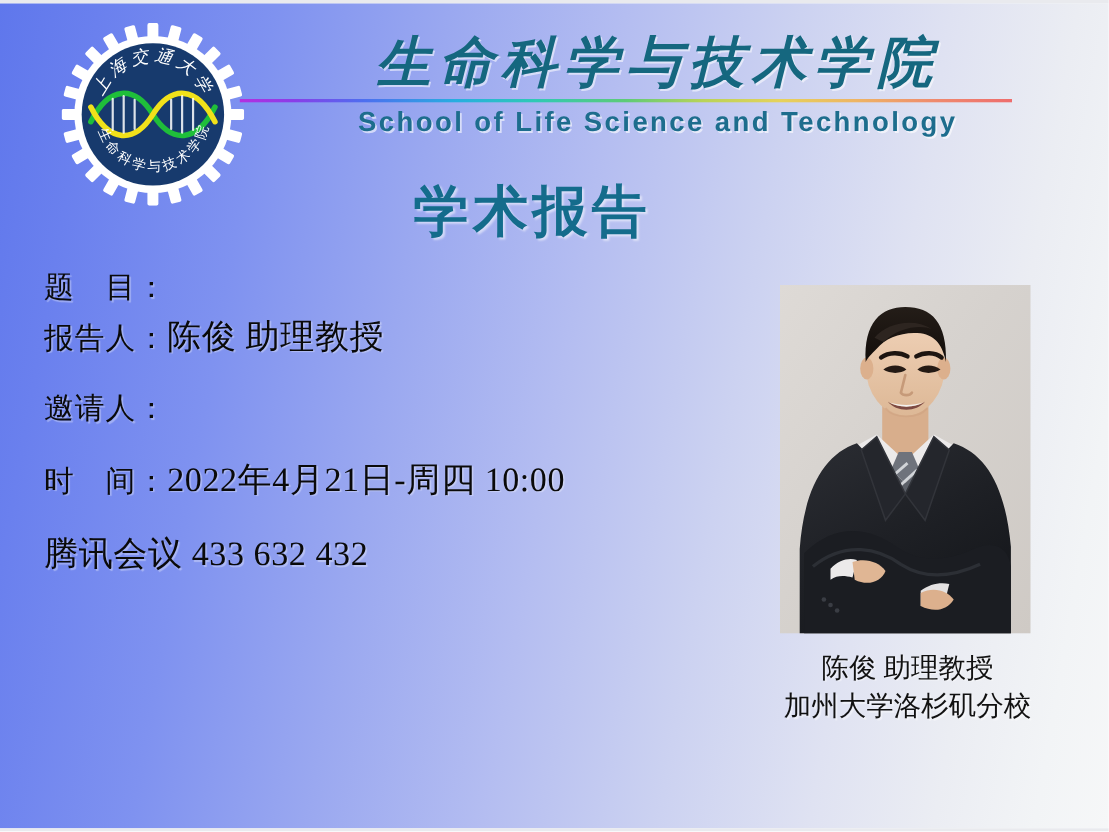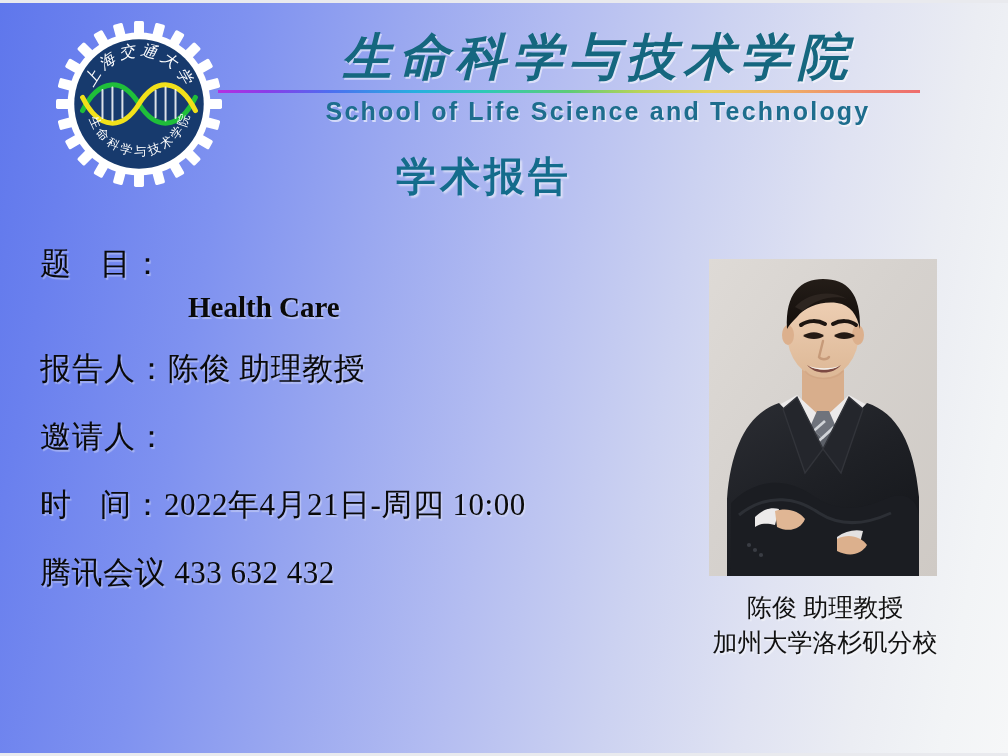--- a/index.html
+++ b/index.html
@@ -66,43 +66,43 @@
     font-weight:700;
     letter-spacing:2.2px;
     color:#1d6d8d;
     text-shadow:1.5px 1.5px 0 rgba(255,255,255,.6);
     white-space:nowrap;
     text-align:center;
   }
 
   
   #report-title{
-    position:absolute;left:0;top:146px;width:968px;
+    position:absolute;left:0;top:156px;width:968px;
     text-align:center;
     font-family:"DejaVu Sans","Liberation Sans",sans-serif;
-    font-size:40px;
+    font-size:50px;
     font-weight:700;
     letter-spacing:4px;
     color:#146c8c;
     text-shadow:2px 2px 2px rgba(255,255,255,.55);
   }
 
   
   #info{
     position:absolute;left:40px;top:240px;width:650px;
   }
   .info-row{
     display:flex;
     align-items:baseline;
     margin-bottom:26px;
     white-space:nowrap;
   }
   .info-label{
     font-family:"Liberation Serif","DejaVu Serif",serif;
-    font-size:31px;
+    font-size:27px;
     color:#0a0a0a;
     letter-spacing:1px;
     flex:0 0 auto;
     text-shadow:1.5px 1.5px 1px rgba(255,255,255,.35);
   }
   .info-label .sp{display:inline-block;width:28px;}
   .info-value{
     font-family:"Liberation Serif","DejaVu Serif",serif;
     font-size:31px;
     color:#0a0a0a;
@@ -213,21 +213,20 @@
     <div id="en-school">School of Life Science and Technology</div>
   </div>
 
   <div id="report-title">学术报告</div>
 
   <div id="info">
 
     <div class="info-row" id="title-row">
       <span class="info-label"><span>题</span><span class="sp"></span><span>目</span><span>：</span></span>
     </div>
-    <div id="title-cont">Health Care</div>
 
     <div class="info-row">
       <span class="info-label"><span>报告人</span><span>：</span></span>
       <span class="info-value">陈俊  助理教授</span>
     </div>
 
     <div class="info-row">
       <span class="info-label"><span>邀请人</span><span>：</span></span>
     </div>
 

